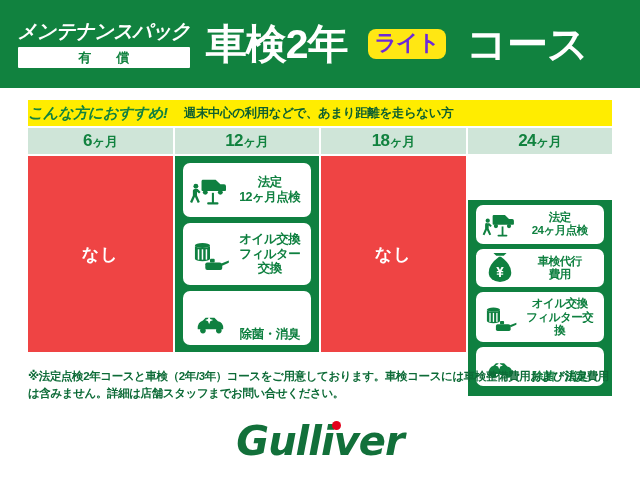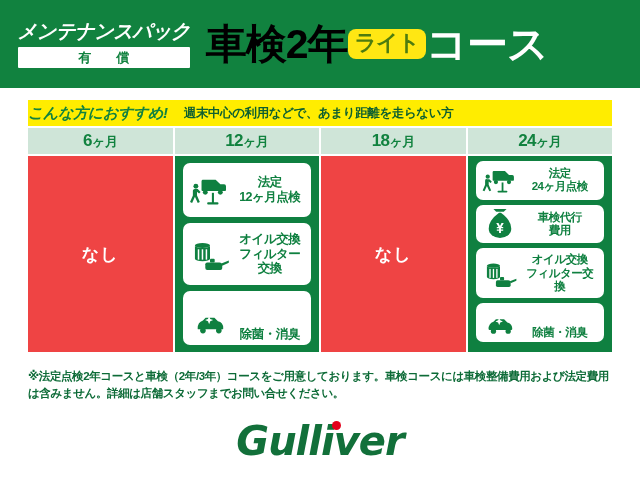--- a/index.html
+++ b/index.html
@@ -57,36 +57,36 @@
     width: 172px;
     height: 21px;
     line-height: 21px;
     text-align: center;
     letter-spacing: 6px;
     text-indent: 6px;
     box-sizing: border-box;
   }
 
   .shaken-title {
-    color: #000000;
+    color: #ffffff;
     font-size: 41px;
     font-weight: bold;
     line-height: 1;
     white-space: nowrap;
     letter-spacing: -1px;
     flex: none;
   }
   .light-badge {
     background: #ffe713;
-    color: #4d7c0f;
+    color: #6d28d9;
     font-size: 22px;
     font-weight: bold;
     border-radius: 8px;
     padding: 3px 7px 5px 7px;
-    margin: 0 0;
+    margin: 0 20px;
     line-height: 1;
     white-space: nowrap;
     letter-spacing: -1px;
     flex: none;
   }
   .course-title {
     color: #ffffff;
     font-size: 41px;
     font-weight: bold;
     line-height: 1;
@@ -131,21 +131,21 @@
     display: flex;
     margin-top: 2px;
     border-radius: 11px;
   }
   .col {
     width: 145px;
     margin-right: 2px;
     display: flex;
     flex-direction: column;
   }
-  .col:last-child { margin-right: 0; }
+  .col:last-child { margin-right: 0; gap: 44px; }
 
   .col-head {
     background: #cfe5d8;
     height: 26px;
     line-height: 26px;
     text-align: center;
     color: #11823f;
     font-size: 17px;
     font-weight: bold;
     letter-spacing: -0.5px;

